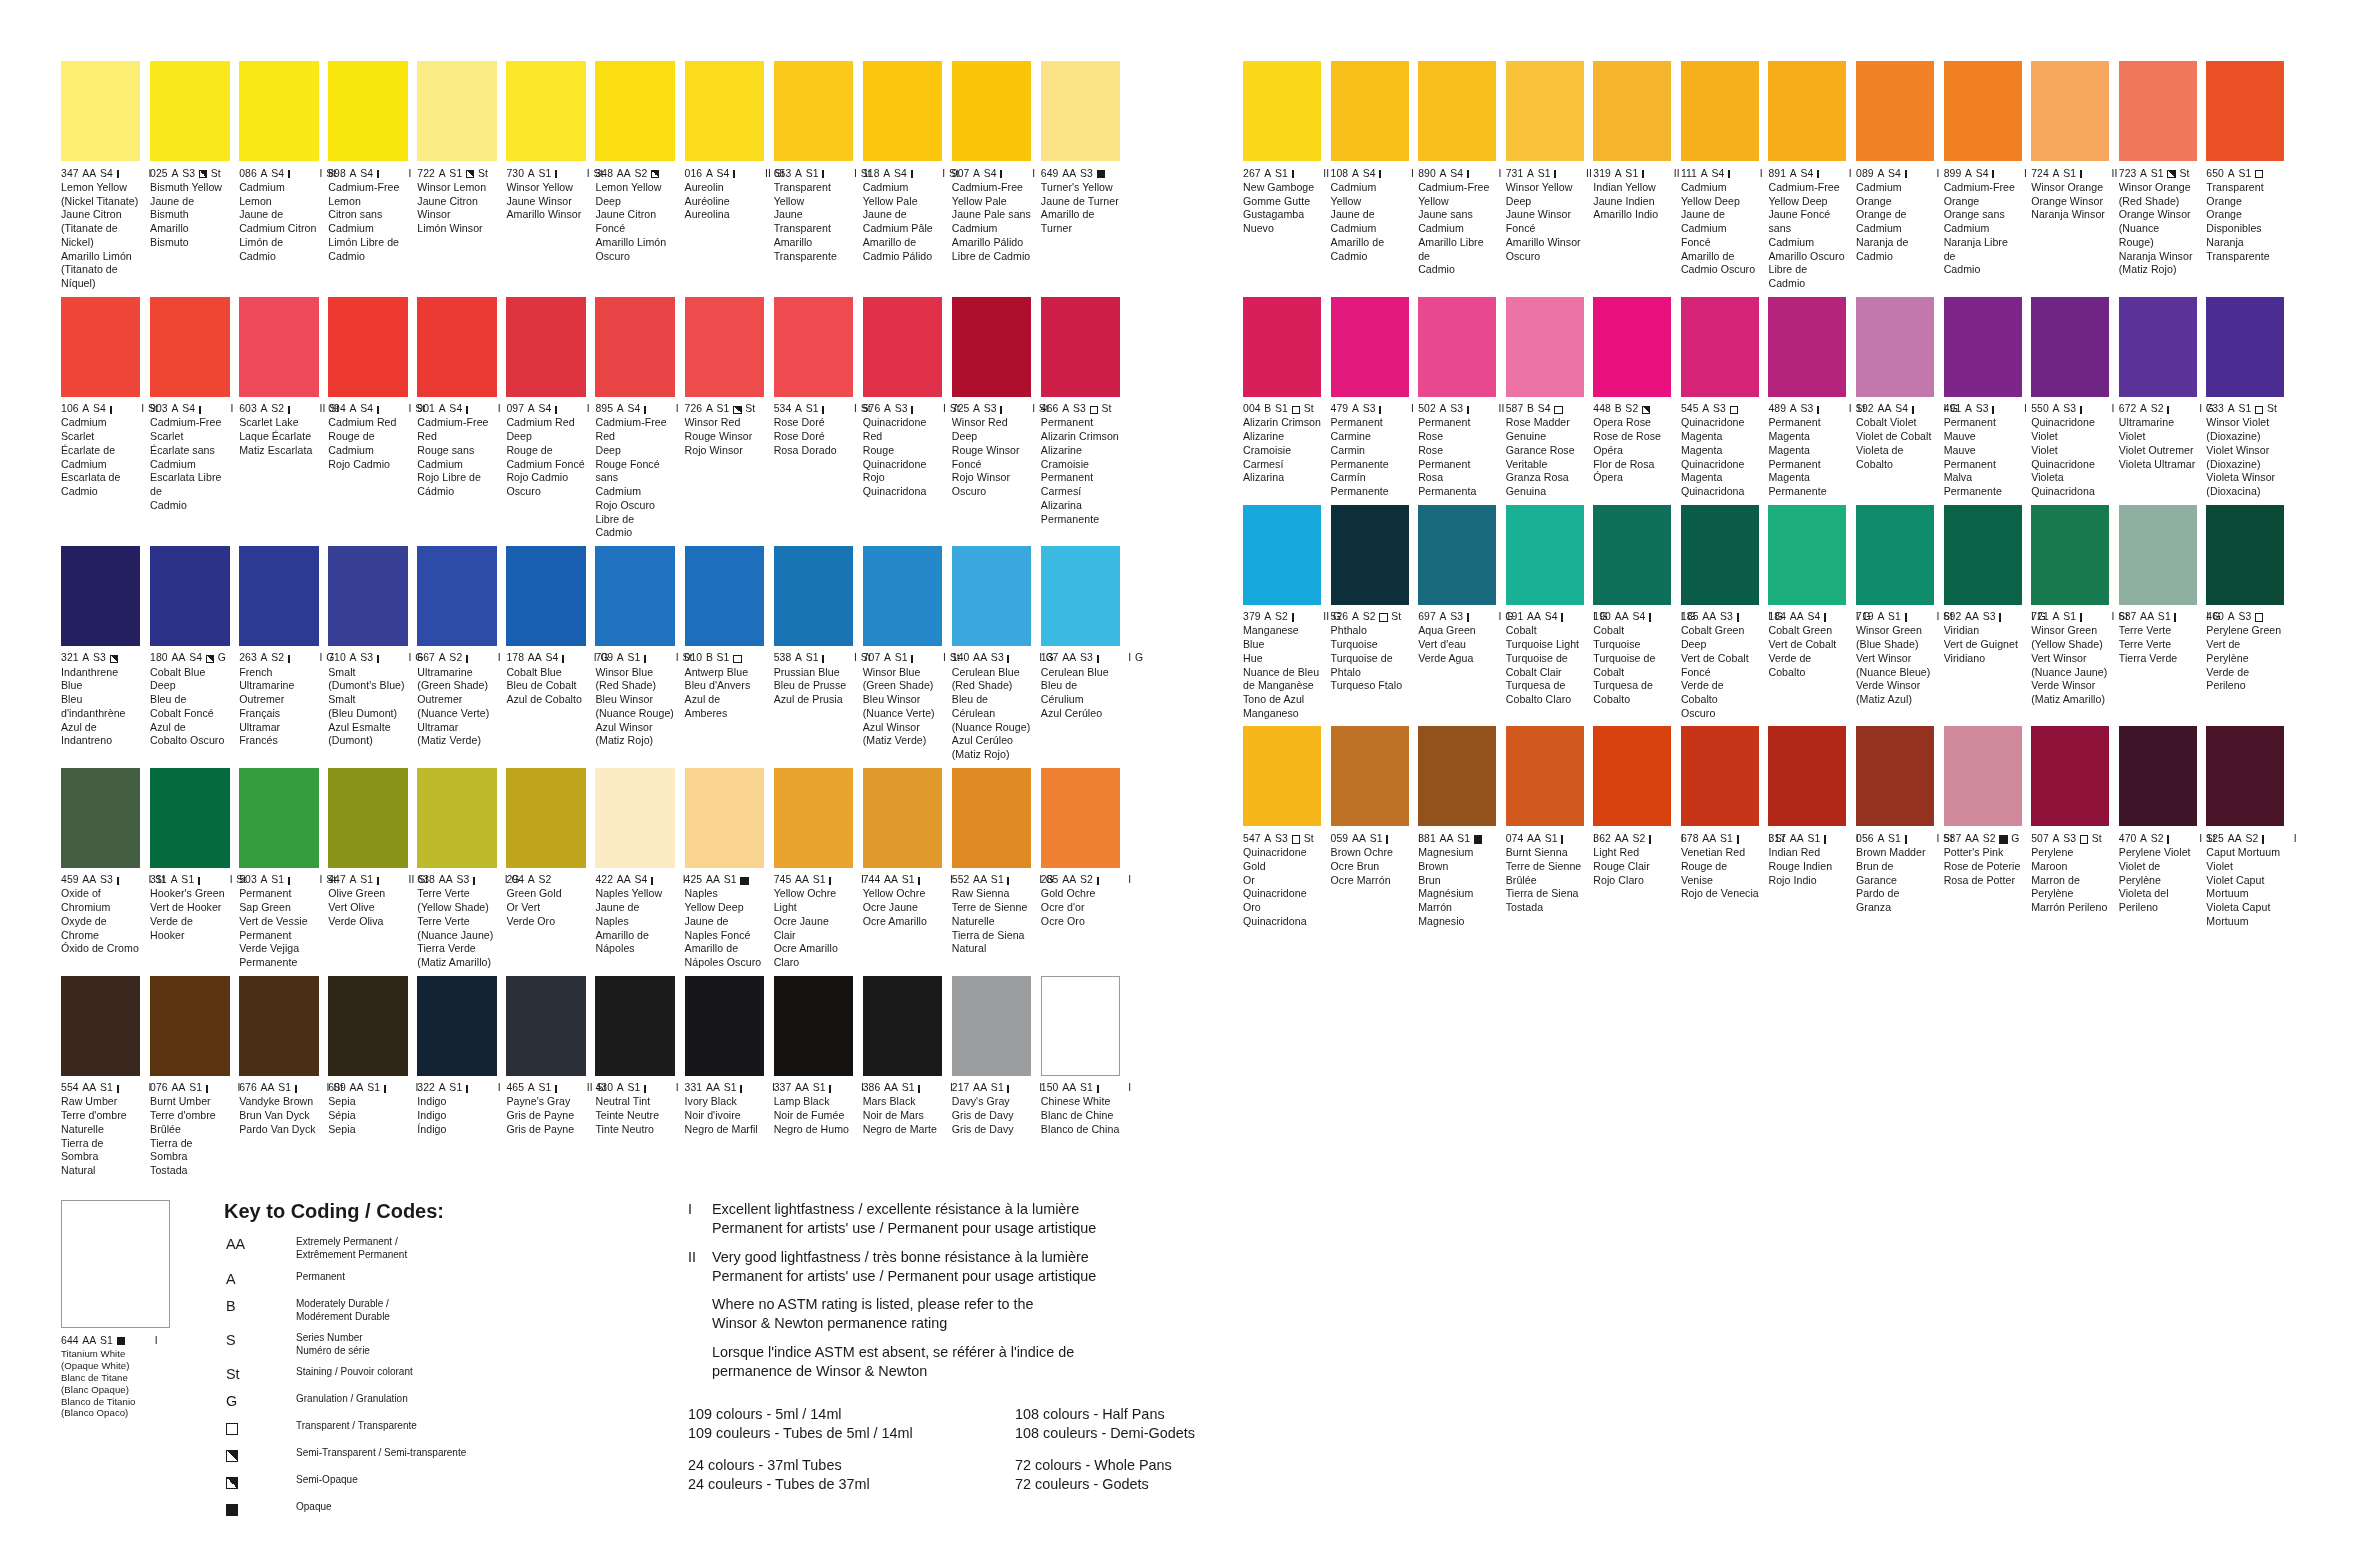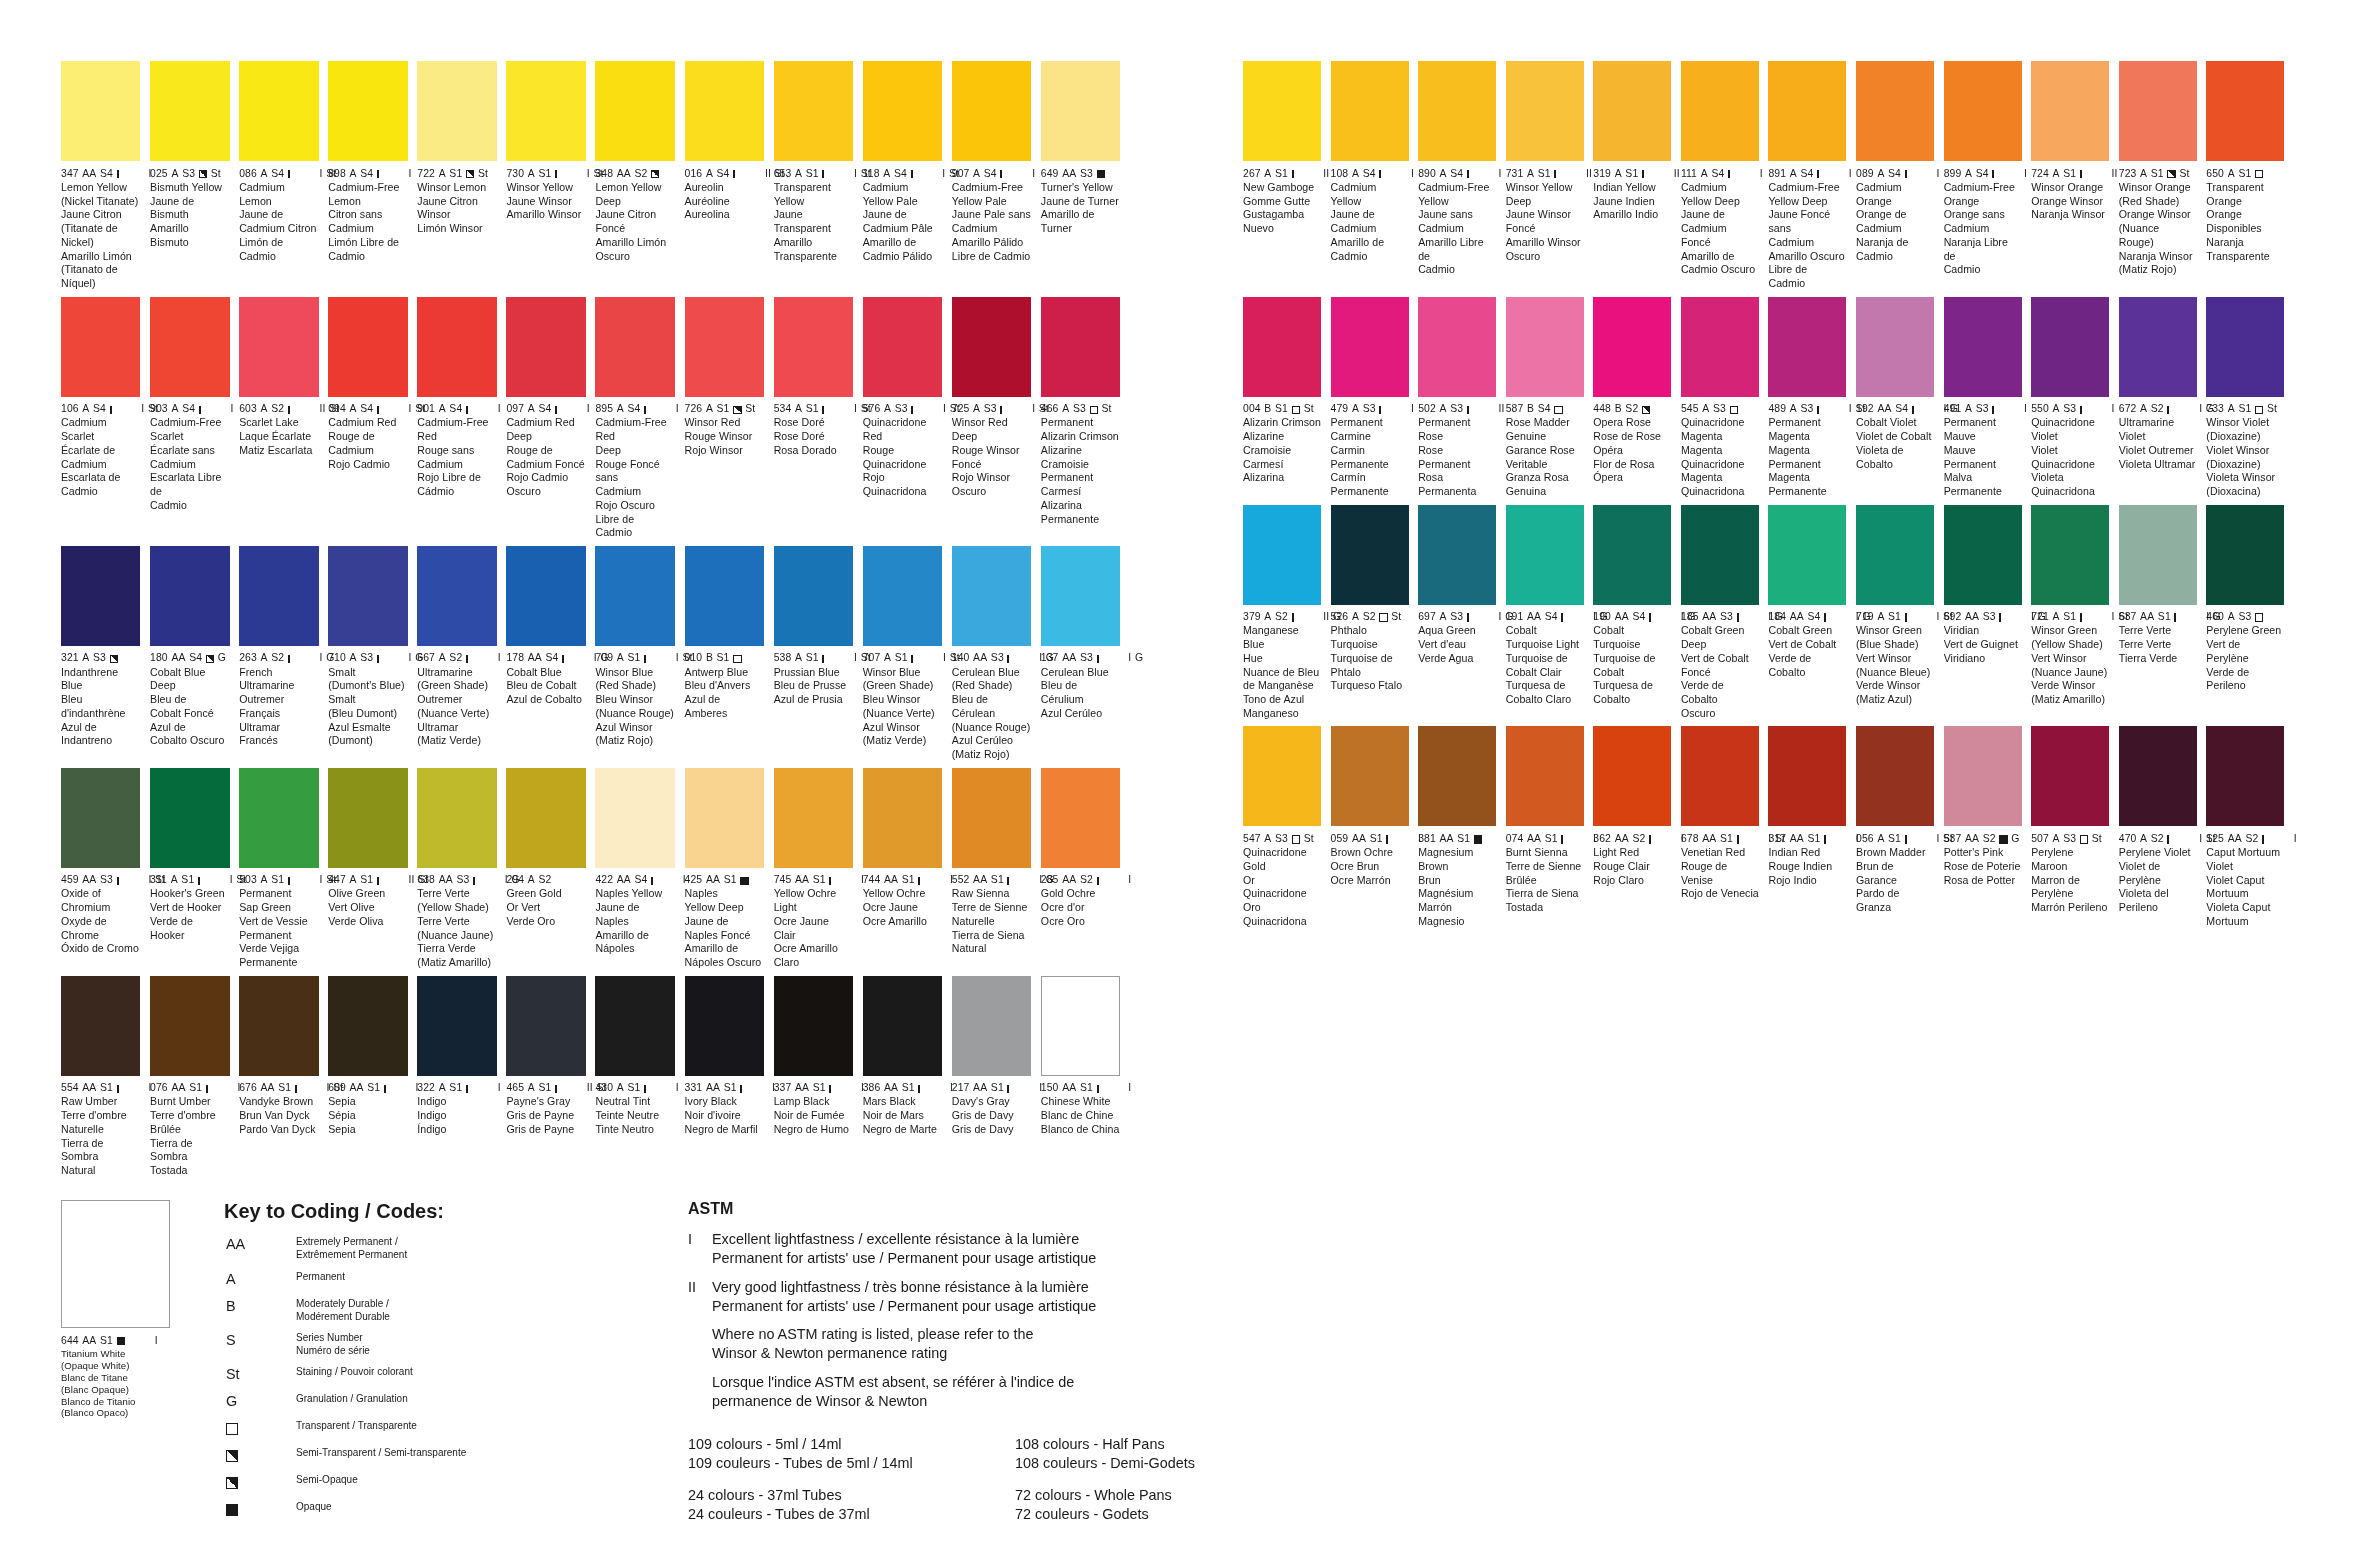--- a/index.html
+++ b/index.html
@@ -1920,21 +1920,20 @@
             <div class="key-text">Semi-Opaque</div>
           </div>
           <div class="key-row">
             <div class="key-code"><span class="gl opaque"></span></div>
             <div class="key-text">Opaque</div>
           </div>
         </div>
     </div>
 
     <div class="astm">
-      <h3>ASTM</h3>
       <div id="astm-rows">
           <div class="astm-row">
             <div class="astm-code">I</div>
             <div class="astm-text">Excellent lightfastness / excellente résistance à la lumière<br>Permanent for artists' use / Permanent pour usage artistique</div>
           </div>
           <div class="astm-row">
             <div class="astm-code">II</div>
             <div class="astm-text">Very good lightfastness / très bonne résistance à la lumière<br>Permanent for artists' use / Permanent pour usage artistique</div>
           </div>
           <div class="astm-note">Where no ASTM rating is listed, please refer to the<br>Winsor &amp; Newton permanence rating</div>

